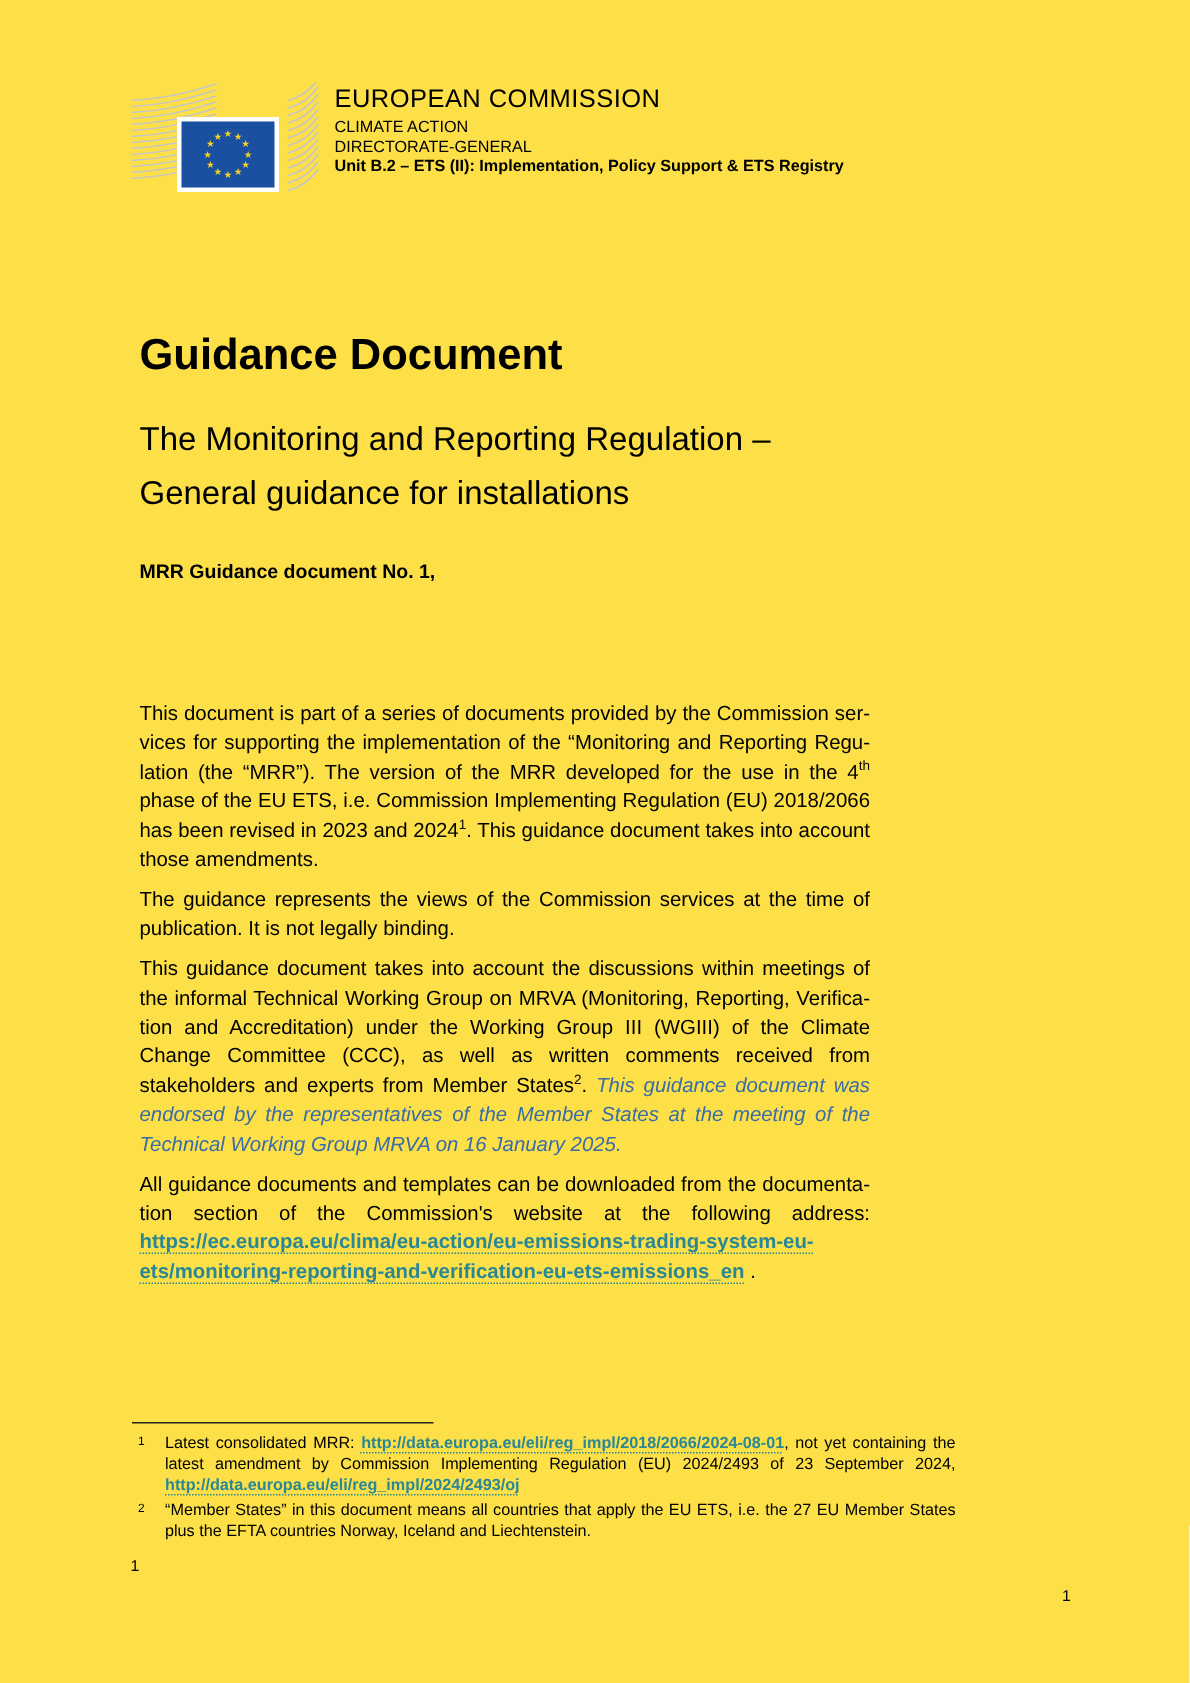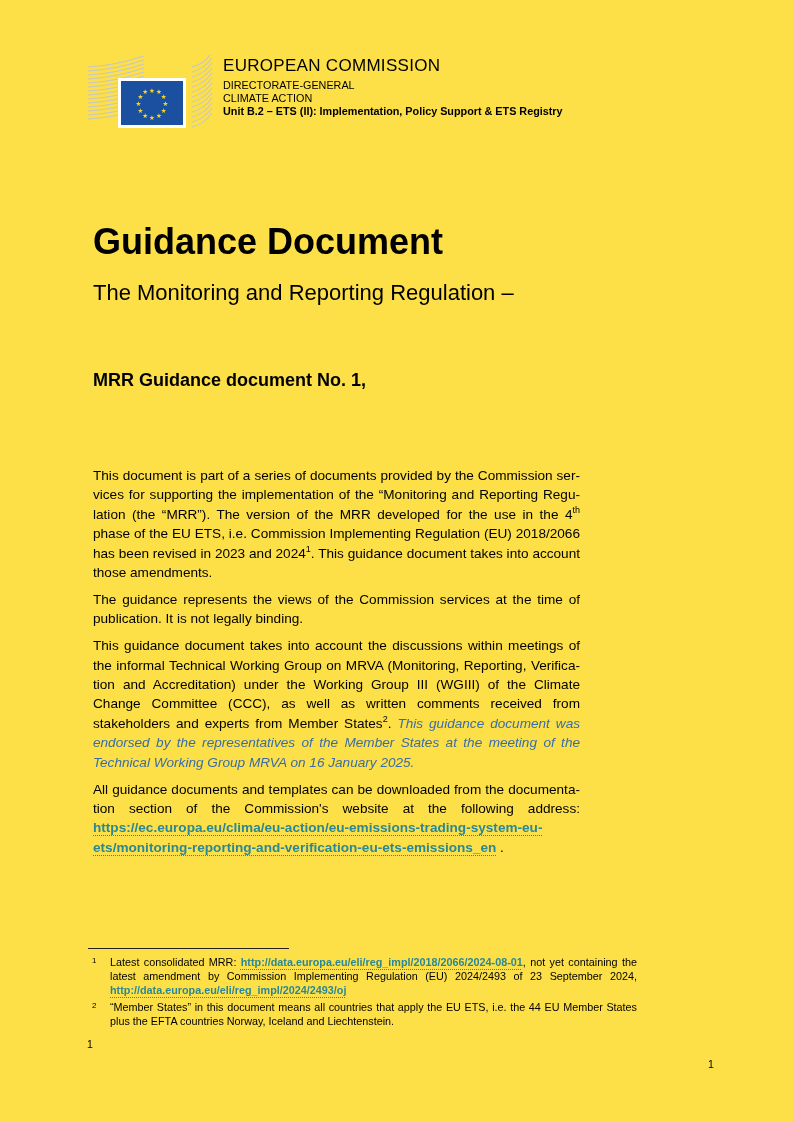--- a/index.html
+++ b/index.html
@@ -9,23 +9,23 @@
     overflow:hidden;
   }
   
   .ec-header { position:absolute; left:88px; top:55px; display:flex; align-items:flex-start; }
   .ec-logo { width:127px; height:74px; display:block; flex:0 0 auto; }
   .ec-header-text { margin-left:8px; padding-top:1px; }
   .ec-org { font-size:17px; letter-spacing:.3px; margin-bottom:3px; }
   .ec-line { font-size:10.8px; line-height:13.2px; }
   .ec-line.bold { font-weight:bold;text-align:center; }
   
-  .title { position:absolute; left:93px; top:221px; margin:0; font-size:36px; font-weight:bold; }
+  .title { position:absolute; left:93px; top:221px; margin:0; font-size:29px; font-weight:bold; }
   .subtitle { position:absolute; left:93px; top:275px; font-size:22px; line-height:35.5px; }
-  .docref { position:absolute; left:93px; top:371px; font-size:18px; font-weight:bold; line-height:19px; }
+  .docref { position:absolute; left:93px; top:371px; font-size:13px; font-weight:bold; line-height:19px; }
   
   .body-text { position:absolute; left:93px; top:466px; width:487px;
                font-size:13.6px; line-height:19.4px; text-align:justify; }
   .body-text p { margin:0 0 7.5px 0; }
   sup.fnref, sup.supsm { font-size:9px; line-height:0; }
   .endorse { font-style:italic; color:#3a6ca8; }
   .doclink { color:#2a8795; font-weight:bold; cursor:pointer;
              text-decoration:underline dotted; text-decoration-thickness:1px;
              text-underline-offset:2.5px; overflow-wrap:break-word; }
   
@@ -91,30 +91,31 @@
             <text x="57.2" y="60.2">★</text>
           <text x="52.3" y="55.2">★</text>
             <text x="50.5" y="48.5">★</text>
           <text x="52.3" y="41.8">★</text>
             <text x="57.2" y="36.8">★</text>
         </g>
       </g>
     </svg>
     <div class="ec-header-text">
       <div class="ec-org">EUROPEAN COMMISSION</div>
+      <div class="ec-line">CLIMATE ACTION</div>
       <div class="ec-line">DIRECTORATE-GENERAL</div>
-      <div class="ec-line">CLIMATE ACTION</div>
       <div class="ec-line bold">Unit B.2 – ETS (II): Implementation, Policy Support &amp; ETS Registry</div>
     </div>
   </header>
 
   <h1 class="title">Guidance Document</h1>
 
   <div class="subtitle">
     <div>The Monitoring and Reporting Regulation –</div>
+    <div>General guidance for installations</div>
   </div>
 
   <div class="docref">
     <div>MRR Guidance document No. 1,</div>
   </div>
 
   <div class="body-text">
     <p><span>This document is part of a series of documents provided by the Commission ser­vices for supporting the implementation of the “Monitoring and Reporting Regu­lation (the “MRR”). The version of the MRR developed for the use in the 4</span><sup class="supsm">th</sup><span> phase of the EU ETS, i.e. Commission Implementing Regulation (EU) 2018/2066 has been revised in 2023 and 2024</span><sup class="fnref">1</sup><span>. This guidance document takes into account those amendments.</span></p>
     <p>The guidance represents the views of the Commission services at the time of publication. It is not legally binding.</p>
     <p><span>This guidance document takes into account the discussions within meetings of the informal Technical Working Group on MRVA (Monitoring, Reporting, Verifica­tion and Accreditation) under the Working Group III (WGIII) of the Climate Change Committee (CCC), as well as written comments received from stakehold­ers and experts from Member States</span><sup class="fnref">2</sup><span>. </span><span class="endorse">This guidance document was endorsed by the representatives of the Member States at the meeting of the Technical Working Group MRVA on 16 January 2025.</span></p>
@@ -123,20 +124,20 @@
 
   <div class="fn-rule"></div>
 
   <div class="footnotes">
     <div class="fn">
       <sup class="fn-marker">1</sup>
       <div class="fn-text"><span>Latest consolidated MRR: </span><a class="doclink">http://data.europa.eu/eli/reg_impl/2018/2066/2024-08-01</a><span>, not yet containing the latest amendment by Commission Implementing Regulation (EU) 2024/2493 of 23 September 2024, </span><a class="doclink">http://data.europa.eu/eli/reg_impl/2024/2493/oj</a></div>
     </div>
     <div class="fn">
       <sup class="fn-marker">2</sup>
-      <div class="fn-text">“Member States” in this document means all countries that apply the EU ETS, i.e. the 44 EU Mem­ber States plus the EFTA countries Norway, Iceland and Liechtenstein.</div>
+      <div class="fn-text">“Member States” in this document means all countries that apply the EU ETS, i.e. the 27 EU Mem­ber States plus the EFTA countries Norway, Iceland and Liechtenstein.</div>
     </div>
   </div>
 
   <div class="pagenum pagenum-left">1</div>
   <div class="pagenum pagenum-right">1</div>
 
 </div>
 
 </body></html>

